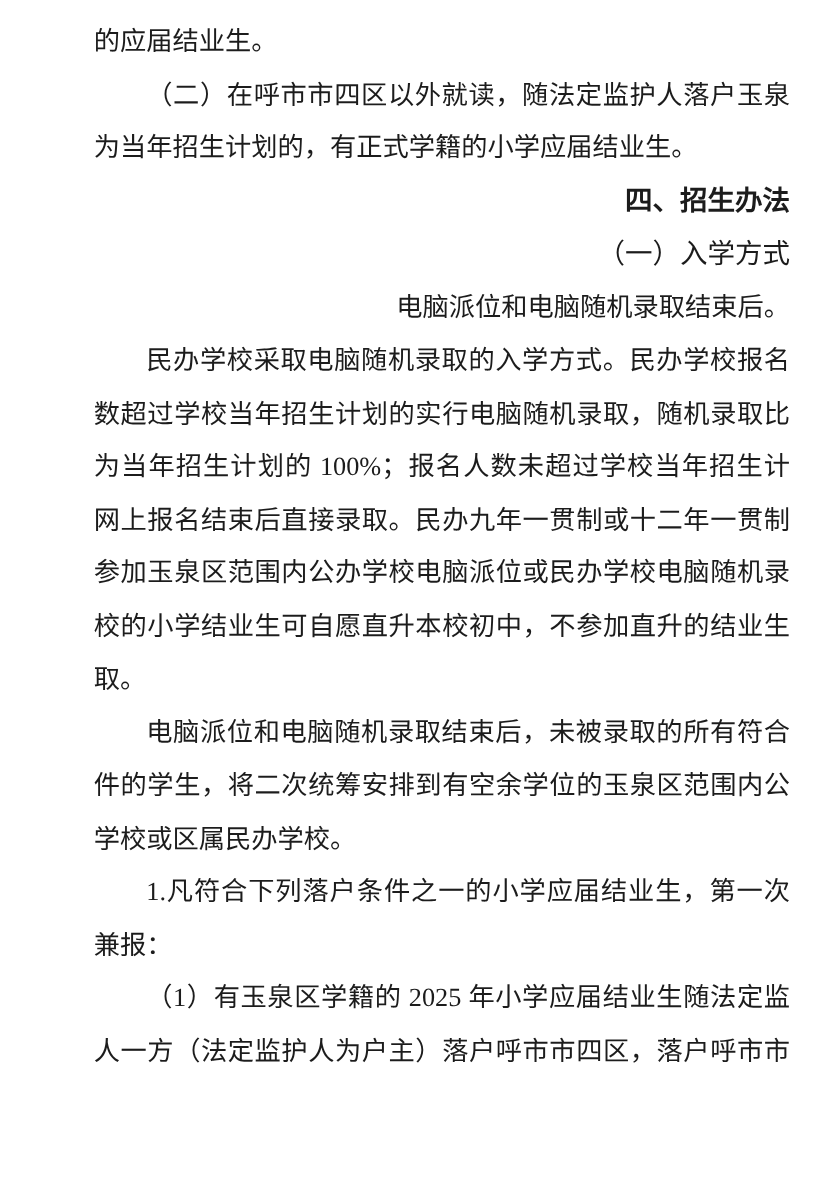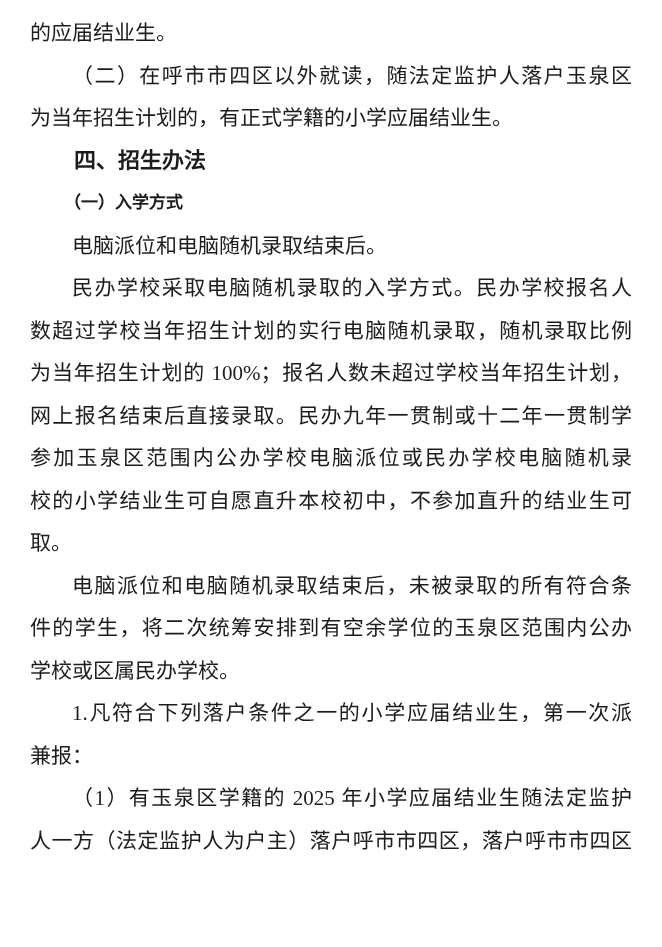--- a/index.html
+++ b/index.html
@@ -17,37 +17,39 @@
     width: 662px;
     height: 947px;
     padding: 12px 30px 0 30px;
   }
   .line {
     height: 42.5px;
     line-height: 42.5px;
     font-size: 21px;
     white-space: normal;
     overflow: hidden;
+    margin-left: 45px;
   }
   .line.body {
     font-family: "Liberation Serif", serif;
     font-weight: normal;
   }
   .line.heading-hei {
     font-family: "Liberation Sans", sans-serif;
     font-weight: bold;
     font-size: 22px;
   }
   .line.heading-kai {
     font-family: "Liberation Serif", serif;
-    font-weight: bold;
-    font-size: 17px;
+    font-weight: normal;
+    font-size: 22px;
   }
   .line.indent {
     text-indent: 2em;
+    text-align: right;
   }
   .line.justify {
     text-align: justify;
     text-align-last: justify;
   }
 </style>
 </head>
 <body style="background: rgb(255, 255, 255); color: rgb(28, 28, 28);">
 
 <div class="page">

